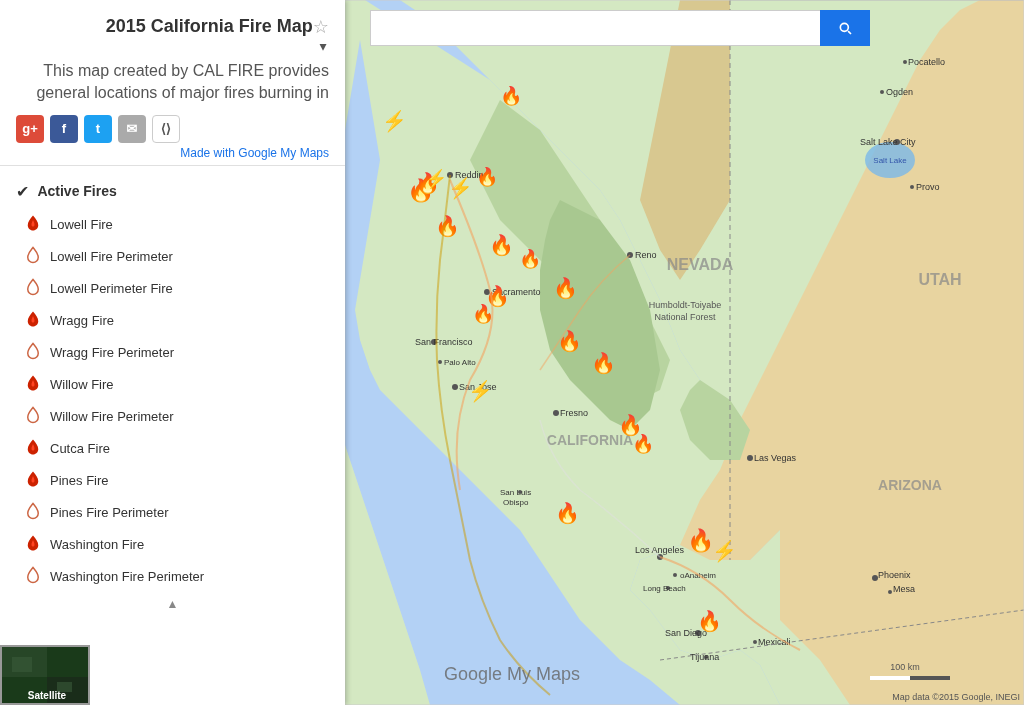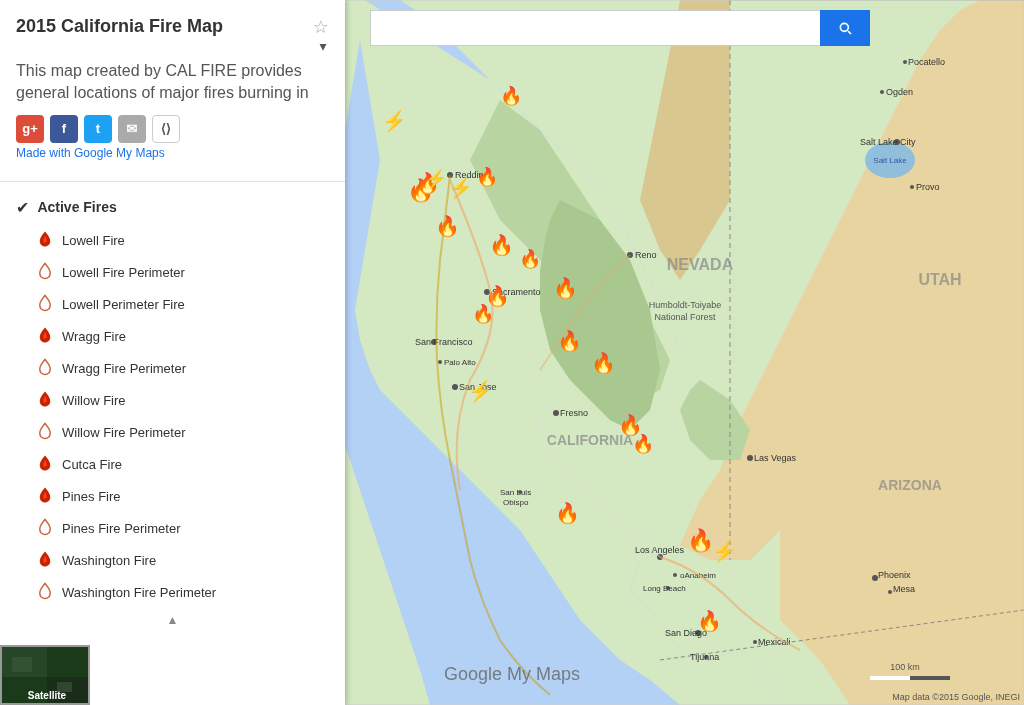--- a/index.html
+++ b/index.html
@@ -28,22 +28,23 @@
       width: 345px;
       height: 705px;
       background: white;
       box-shadow: 2px 0 5px rgba(0,0,0,0.2);
       display: flex;
       flex-direction: column;
       z-index: 10;
     }
 
     .sidebar-header {
-      padding: 16px 16px 20px 16px;
+      padding: 16px 16px 4px 16px;
       border-bottom: 1px solid #e0e0e0;
+      text-align: right;
     }
 
     .sidebar-title-row {
       display: flex;
       align-items: flex-start;
       justify-content: space-between;
     }
 
     .sidebar-title {
       font-size: 18px;
@@ -122,21 +123,21 @@
       color: #333;
     }
 
     .layer-title {
       font-size: 14px;
       font-weight: bold;
       color: #333;
     }
 
     .fire-list {
-      padding: 0 20px;
+      padding: 0 8px;
     }
 
     .fire-item {
       display: flex;
       align-items: center;
       padding: 5px 8px 5px 16px;
       gap: 8px;
       cursor: pointer;
     }
 

